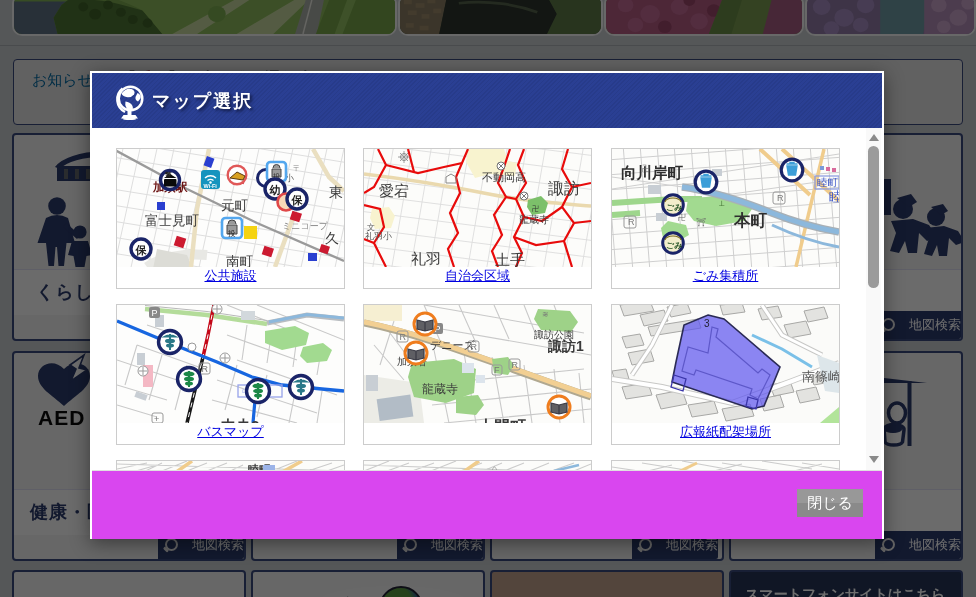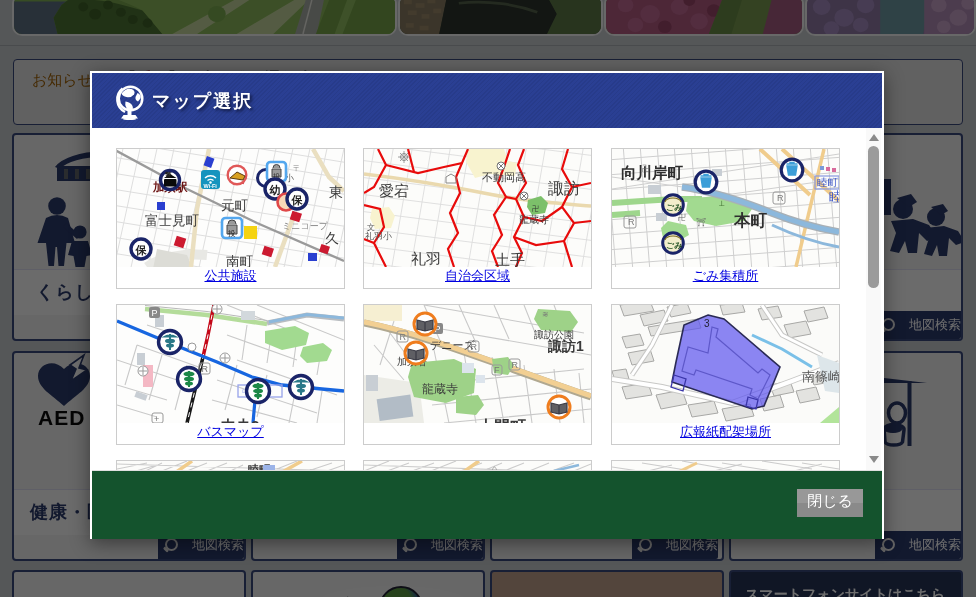--- a/index.html
+++ b/index.html
@@ -6,21 +6,21 @@
   html,body { width:976px; height:597px; overflow:hidden; font-family:"Liberation Sans",sans-serif; }
   body { position:relative; background:#c6c9cd; }
 
   
   #page { position:absolute; inset:0; }
   .hero { position:absolute; left:12px; top:-6px; width:964px; height:42px; }
   .ph { position:absolute; top:0; height:42px; border:2px solid #f0f0f0; border-radius:10px; }
   .divider { position:absolute; left:0; top:45px; width:976px; height:1px; background:#aaadb2; }
   .news { position:absolute; left:13px; top:59px; width:950px; height:66px; background:#e0e0e0;
           border:1px solid #39487c; border-radius:4px; }
-  .news .lbl { position:absolute; left:18px; top:11px; font-size:15px; color:#a16207; }
+  .news .lbl { position:absolute; left:18px; top:11px; font-size:15px; color:#0369a1; }
   .news .sep { position:absolute; left:98px; top:8px; font-size:17px; color:#223; font-weight:bold;}
   .news .hd  { position:absolute; left:106px; top:9px; font-size:16px; font-weight:bold; color:#222; }
   .tile { position:absolute; width:234px; background:#eee; border:2px solid #39487c; border-radius:4px; overflow:hidden;}
   .tile .band { position:absolute; left:0; right:0; height:46px; background:#f7f7f7; border-top:1px solid #dde;}
   .tile .band b { font-size:18px; color:#2b3a6b; letter-spacing:1px;}
   .mapbtn { position:absolute; right:0px; bottom:0px; width:86px; height:28px; background:#2b3a6b;
             border-radius:4px 0 2px 0; color:#fff; font-size:13px; line-height:28px; text-align:right; padding-left:24px;}
   .mapbtn:before { content:""; position:absolute; left:7px; top:7px; width:9px; height:9px;
             border:2px solid #e8e8e8; border-radius:50%; }
   .mapbtn:after { content:""; position:absolute; left:5px; top:17px; width:6px; height:3px;
@@ -44,21 +44,21 @@
   .cell a { position:absolute; left:0; right:0; bottom:3px; text-align:center; font-size:13px;
             color:#0000e0; text-decoration:underline; }
   .cell svg.map { position:absolute; left:0; top:0; }
   
   #sbar { position:absolute; right:1px; top:0; width:15px; height:342px; background:#f9f9f9; }
   #sbar .thumb { position:absolute; left:2px; top:18px; width:11px; height:142px; background:#9b9b9b; border-radius:6px;}
   #sbar .up { position:absolute; left:3px; top:6px; width:0; height:0;
               border-left:5px solid transparent; border-right:5px solid transparent; border-bottom:7px solid #8a8a8a;}
   #sbar .dn { position:absolute; left:3px; bottom:7px; width:0; height:0;
               border-left:5px solid transparent; border-right:5px solid transparent; border-top:7px solid #8a8a8a;}
-  #mfoot { position:relative; height:69px; background:#14532d; border-top:1px solid #e0e0e0;font-family:Liberation Mono, monospace;}
+  #mfoot { position:relative; height:69px; background:#d946ef; border-top:1px solid #e0e0e0;}
   #close { position:absolute; right:19px; top:18px; width:66px; height:28px;
            background:linear-gradient(#989898 0 50%, #8a8a8a 50% 100%); color:#fff; font-size:15px;
            line-height:28px; text-align:center; }
 </style>
 </head>
 <body>
 <div id="page">
   <div class="hero">
     <svg class="ph" style="left:0;" width="385" height="42" viewBox="0 0 385 42" preserveAspectRatio="none">
       <rect width="385" height="42" fill="#79a44e"></rect>

